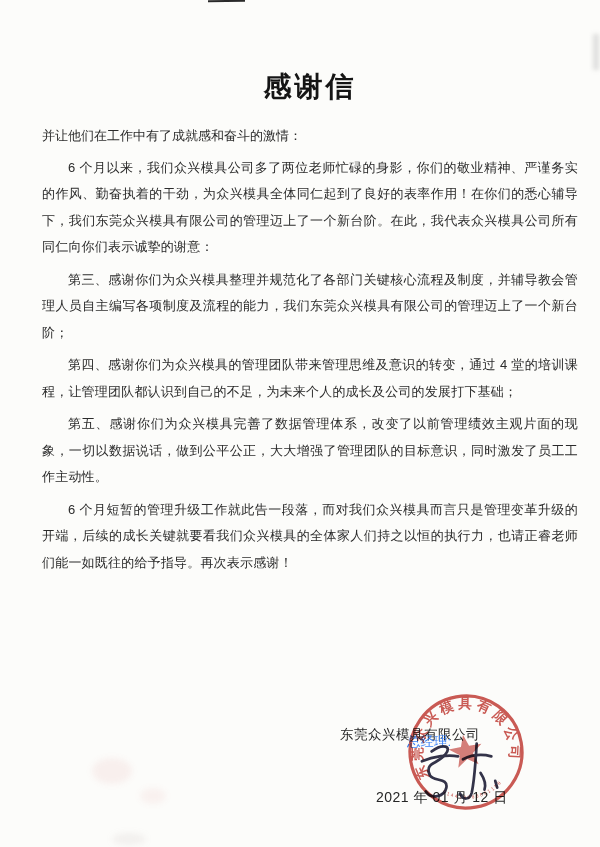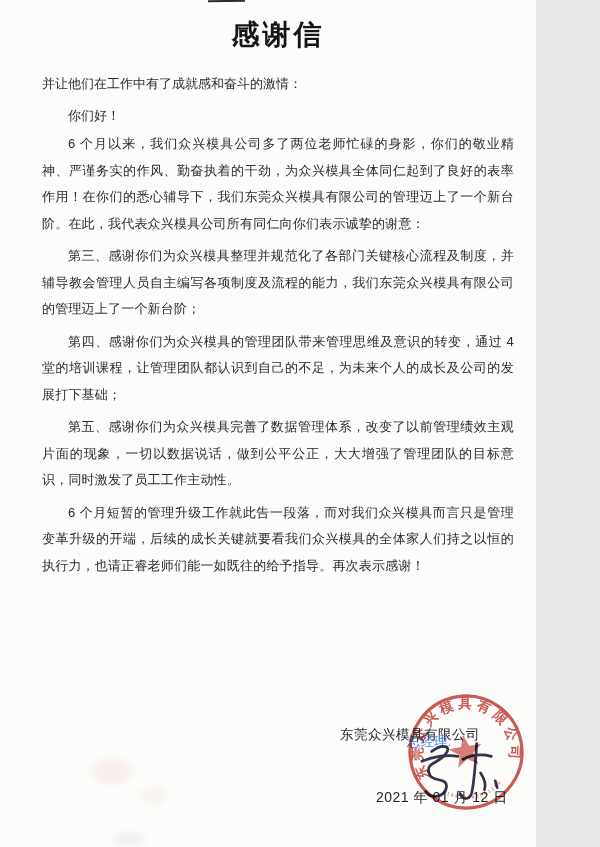--- a/index.html
+++ b/index.html
@@ -3,25 +3,25 @@
 <meta charset="utf-8">
 <style>
   html,body{margin:0;padding:0;}
   body{
     width:600px;height:847px;
     background:#e9e9e7;
     font-family:"Liberation Sans","DejaVu Sans",sans-serif;
   }
   .page{
     position:relative;
-    width:536px;height:847px;
+    width:600px;height:847px;
     background:#fcfcfa;
     overflow:hidden;
     box-sizing:border-box;
-    padding:20px 22px 0 42px;
+    padding:72px 22px 0 42px;
     color:#2b2b2b;
   }
   .title{
     font-size:28px;
     font-weight:bold;
     color:#151515;
     text-align:center;
     letter-spacing:3px;
     line-height:30px;
     margin:0 0 21px 0;
@@ -99,21 +99,20 @@
 
   <div class="artifact-top-line"></div>
   <div class="artifact-right-smudge"></div>
   <div class="ink-smudge-1"></div>
   <div class="ink-smudge-2"></div>
   <div class="ink-smudge-3"></div>
 
   <h1 class="title">感谢信</h1>
 
   <div class="salutation">并让他们在工作中有了成就感和奋斗的激情：</div>
-  <div class="greeting">你们好！</div>
 
   <div class="body-text">
     <p>6 个月以来，我们众兴模具公司多了两位老师忙碌的身影，你们的敬业精神、严谨务实的作风、勤奋执着的干劲，为众兴模具全体同仁起到了良好的表率作用！在你们的悉心辅导下，我们东莞众兴模具有限公司的管理迈上了一个新台阶。在此，我代表众兴模具公司所有同仁向你们表示诚挚的谢意：</p>
     <p>第三、感谢你们为众兴模具整理并规范化了各部门关键核心流程及制度，并辅导教会管理人员自主编写各项制度及流程的能力，我们东莞众兴模具有限公司的管理迈上了一个新台阶；</p>
     <p>第四、感谢你们为众兴模具的管理团队带来管理思维及意识的转变，通过 4 堂的培训课程，让管理团队都认识到自己的不足，为未来个人的成长及公司的发展打下基础；</p>
     <p>第五、感谢你们为众兴模具完善了数据管理体系，改变了以前管理绩效主观片面的现象，一切以数据说话，做到公平公正，大大增强了管理团队的目标意识，同时激发了员工工作主动性。</p>
     <p>6 个月短暂的管理升级工作就此告一段落，而对我们众兴模具而言只是管理变革升级的开端，后续的成长关键就要看我们众兴模具的全体家人们持之以恒的执行力，也请正睿老师们能一如既往的给予指导。再次表示感谢！</p>
   </div>
 
   <div class="sig-company">东莞众兴模具有限公司</div>

